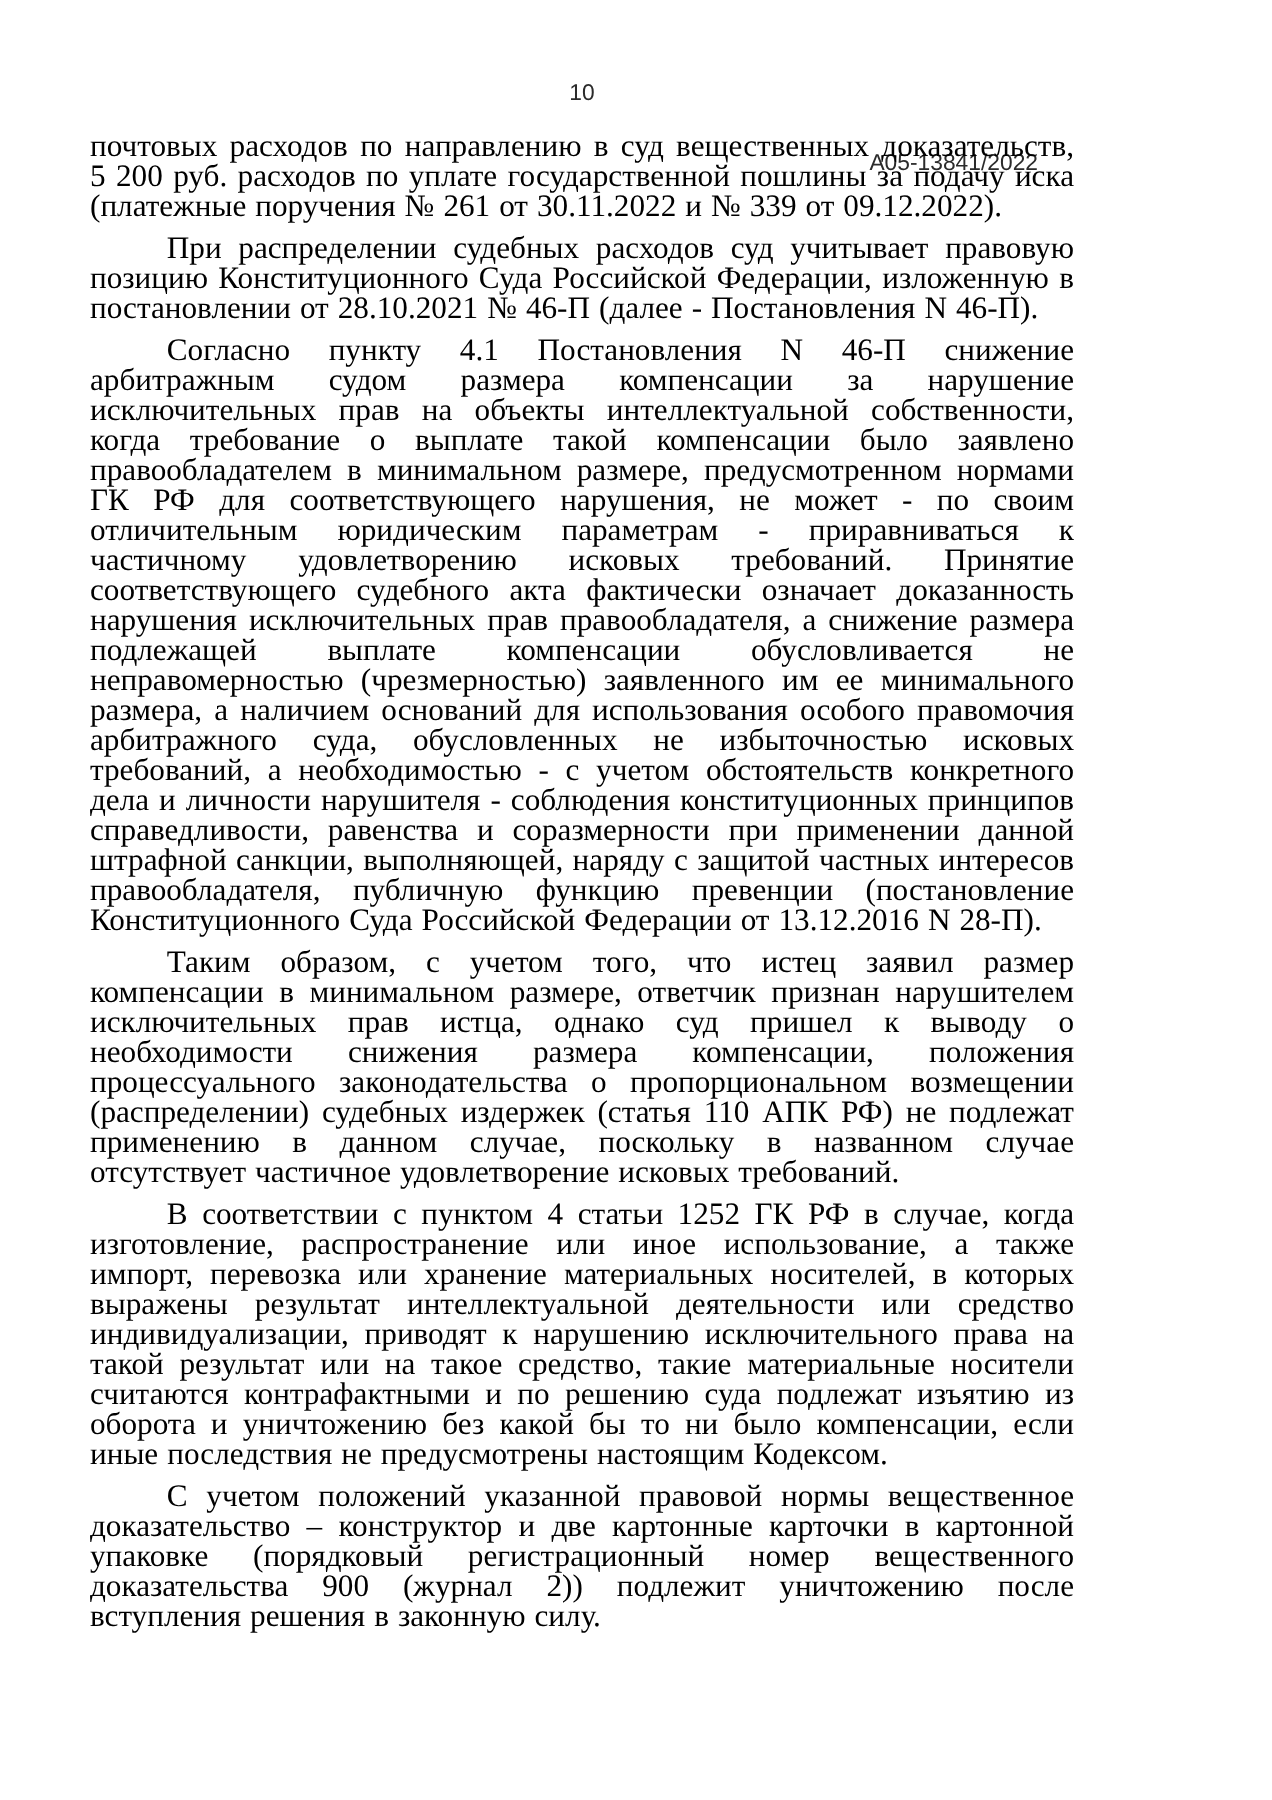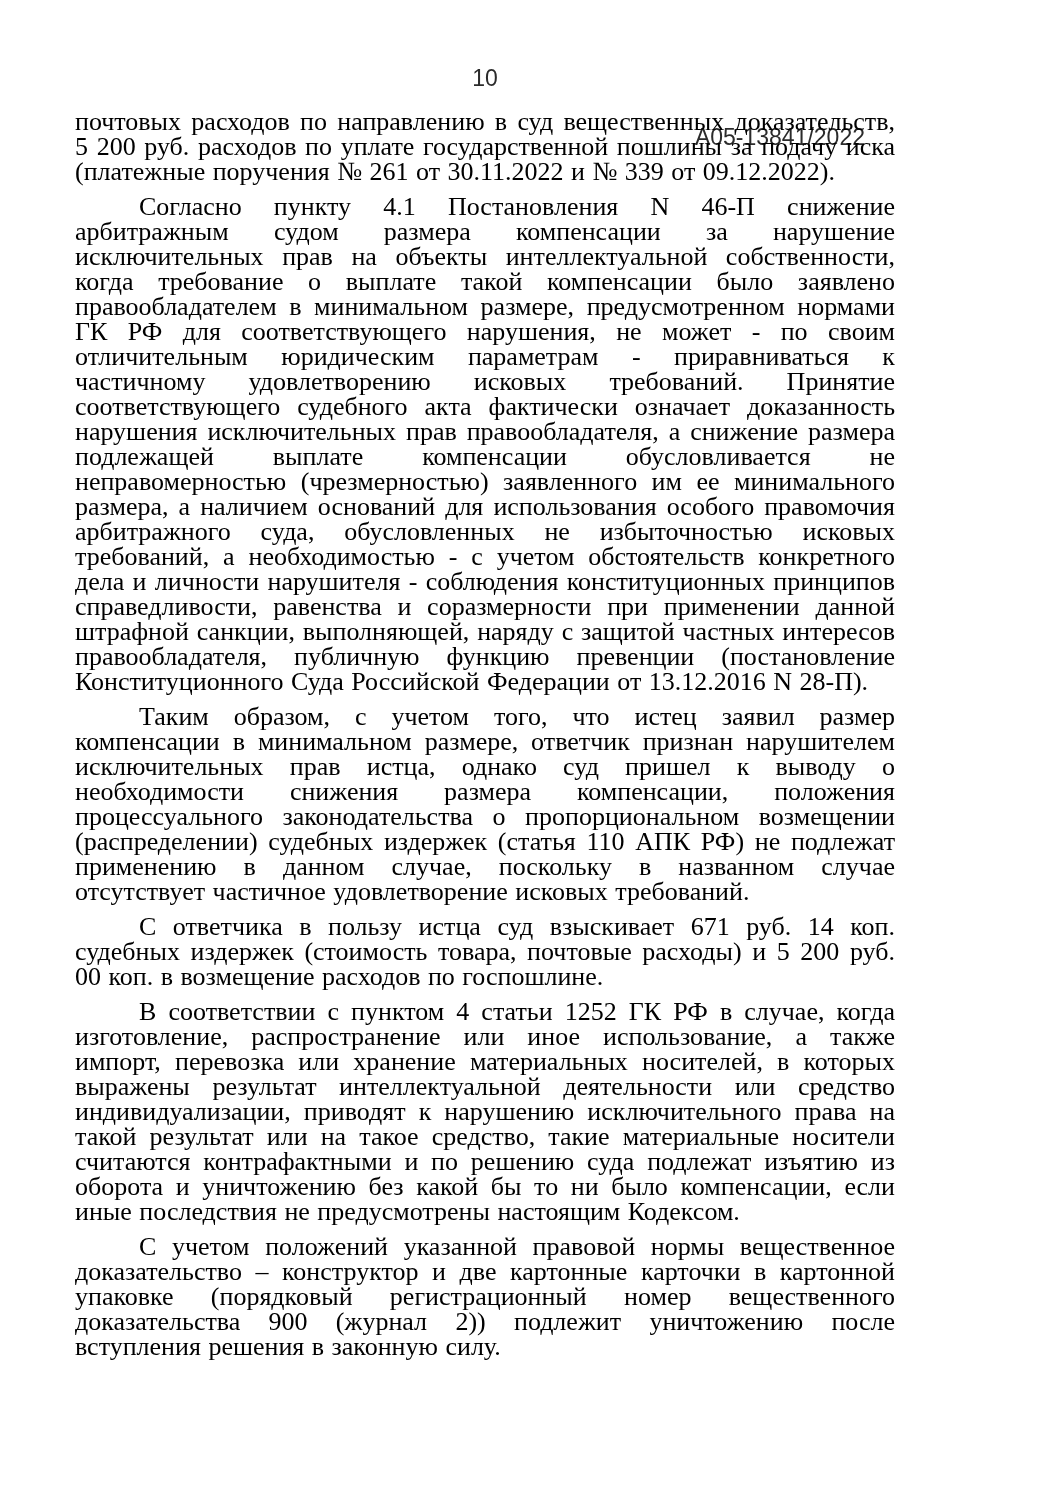--- a/index.html
+++ b/index.html
@@ -16,21 +16,21 @@
     font-family: "Liberation Serif", "DejaVu Serif", serif;
     color: #000000;
   }
   .page-header {
     position: absolute;
     top: 66px;
     left: 75px;
     width: 820px;
     height: 24px;
     font-family: "Liberation Sans", "DejaVu Sans", sans-serif;
-    font-size: 23px;
+    font-size: 19px;
     line-height: 24px;
     color: #2b2b2b;
   }
   .page-number {
     position: absolute;
     left: 0;
     right: 0;
     top: 0;
     text-align: center;
   }
@@ -64,20 +64,20 @@
 
 <div class="page">
 
   <div class="page-header">
     <div class="page-number">10</div>
     <div class="case-number">А05-13841/2022</div>
   </div>
 
   <div class="document-body">
     <p class="no-indent">почтовых расходов по направлению в суд вещественных доказательств, 5 200 руб. расходов по уплате государственной пошлины за подачу иска (платежные поручения № 261 от 30.11.2022 и № 339 от 09.12.2022).</p>
+    <p>При распределении судебных расходов суд учитывает правовую позицию Конституционного Суда Российской Федерации, изложенную в постановлении от 28.10.2021 № 46-П (далее - Постановления N 46-П).</p>
     <p>Согласно пункту 4.1 Постановления N 46-П снижение арбитражным судом размера компенсации за нарушение исключительных прав на объекты интеллектуальной собственности, когда требование о выплате такой компенсации было заявлено правообладателем в минимальном размере, предусмотренном нормами ГК РФ для соответствующего нарушения, не может - по своим отличительным юридическим параметрам - приравниваться к частичному удовлетворению исковых требований. Принятие соответствующего судебного акта фактически означает доказанность нарушения исключительных прав правообладателя, а снижение размера подлежащей выплате компенсации обусловливается не неправомерностью (чрезмерностью) заявленного им ее минимального размера, а наличием оснований для использования особого правомочия арбитражного суда, обусловленных не избыточностью исковых требований, а необходимостью - с учетом обстоятельств конкретного дела и личности нарушителя - соблюдения конституционных принципов справедливости, равенства и соразмерности при применении данной штрафной санкции, выполняющей, наряду с защитой частных интересов правообладателя, публичную функцию превенции (постановление Конституционного Суда Российской Федерации от 13.12.2016 N 28-П).</p>
     <p>Таким образом, с учетом того, что истец заявил размер компенсации в минимальном размере, ответчик признан нарушителем исключительных прав истца, однако суд пришел к выводу о необходимости снижения размера компенсации, положения процессуального законодательства о пропорциональном возмещении (распределении) судебных издержек (статья 110 АПК РФ) не подлежат применению в данном случае, поскольку в названном случае отсутствует частичное удовлетворение исковых требований.</p>
-    <p>С ответчика в пользу истца суд взыскивает 671 руб. 14 коп. судебных издержек (стоимость товара, почтовые расходы) и 5 200 руб. 00 коп. в возмещение расходов по госпошлине.</p>
     <p>В соответствии с пунктом 4 статьи 1252 ГК РФ в случае, когда изготовление, распространение или иное использование, а также импорт, перевозка или хранение материальных носителей, в которых выражены результат интеллектуальной деятельности или средство индивидуализации, приводят к нарушению исключительного права на такой результат или на такое средство, такие материальные носители считаются контрафактными и по решению суда подлежат изъятию из оборота и уничтожению без какой бы то ни было компенсации, если иные последствия не предусмотрены настоящим Кодексом.</p>
     <p>С учетом положений указанной правовой нормы вещественное доказательство – конструктор и две картонные карточки в картонной упаковке (порядковый регистрационный номер вещественного доказательства 900 (журнал 2)) подлежит уничтожению после вступления решения в законную силу.</p>
   </div>
 
 </div>
 
 </body></html>

